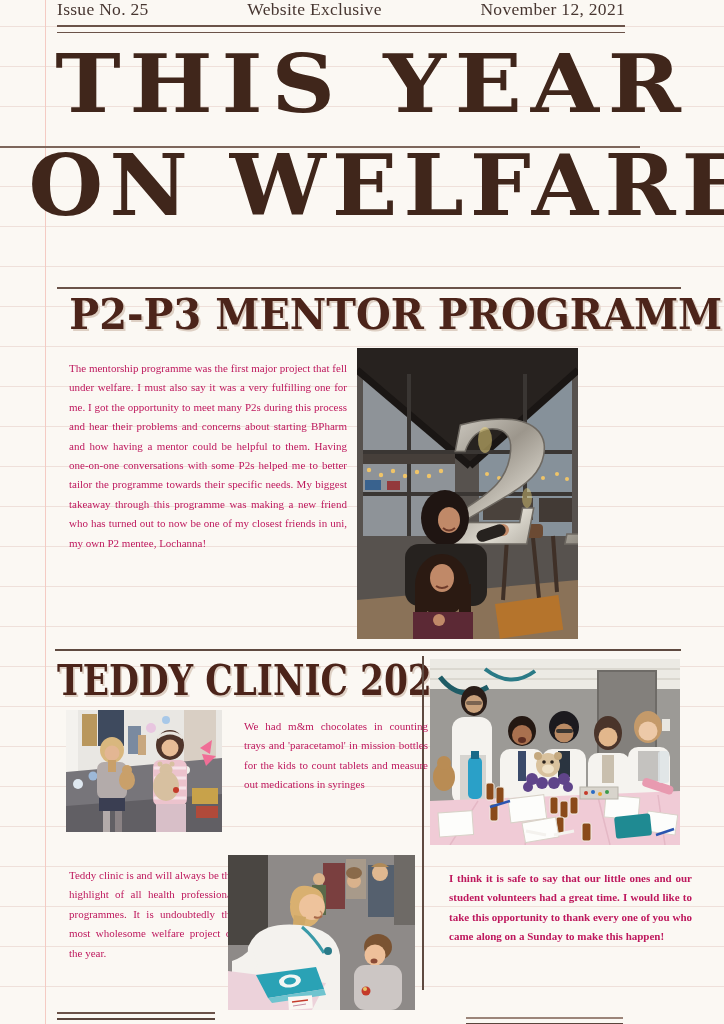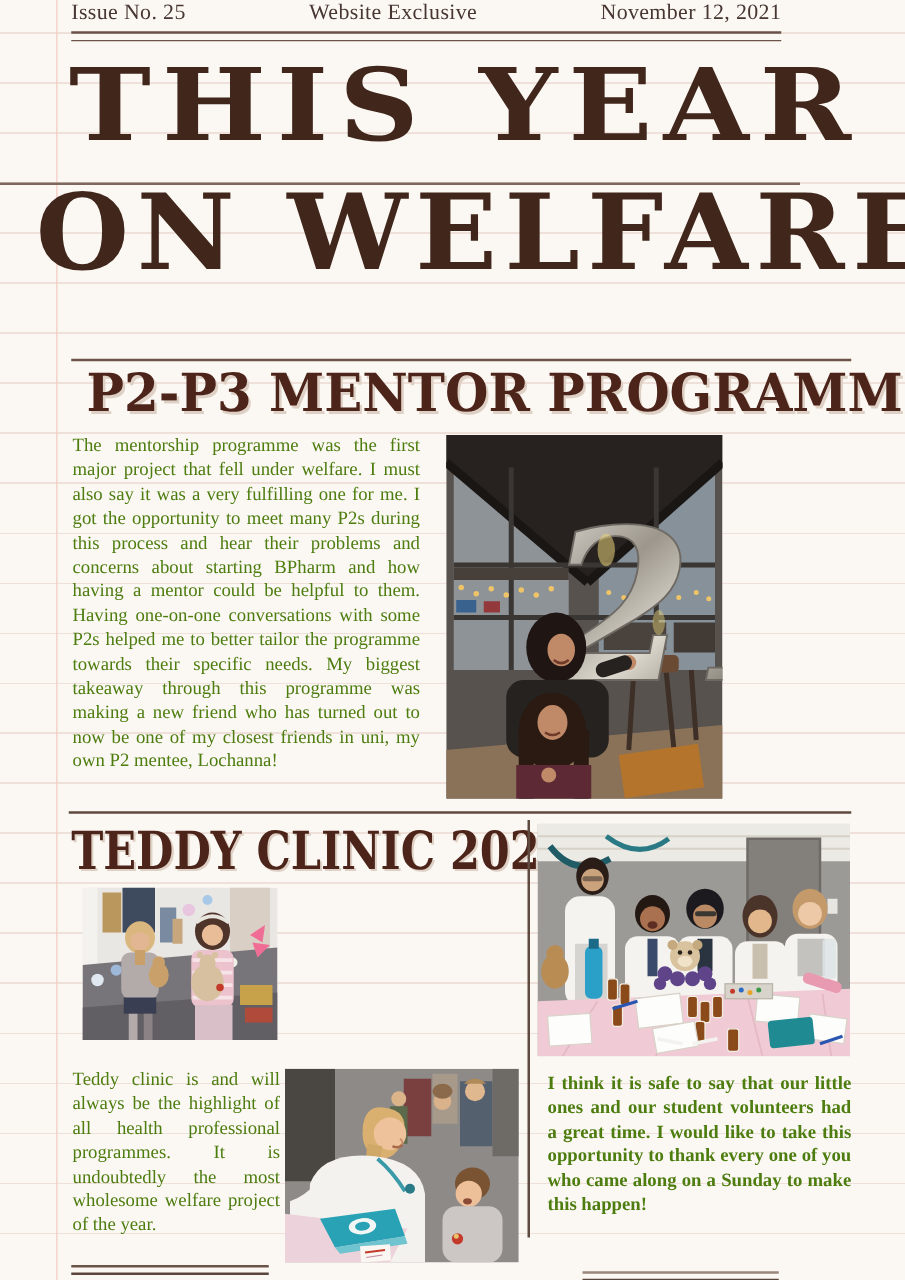--- a/index.html
+++ b/index.html
@@ -40,22 +40,22 @@
   .vrule{position:absolute;left:422px;top:656px;width:1.5px;height:334px;background:#5f4a40;}
   
   .heading{
     position:absolute;margin:0;color:#4c241a;font-family:"DejaVu Serif",serif;
     font-weight:bold;white-space:nowrap;text-shadow:2px 2px 0 #ded0c4;line-height:1;
   }
   .h-mentor{left:55px;width:570px;top:294px;font-size:42px;text-align:center;transform:scaleX(.95);transform-origin:center;}
   .h-teddy{left:57px;top:660px;font-size:42px;transform:scaleX(.82);transform-origin:left;}
   
   .body{
-    position:absolute;margin:1px;color:#4d7c0f;text-align:justify;
-    font-size:15px;line-height:19.4px;
+    position:absolute;margin:12px;color:#be185d;text-align:justify;
+    font-size:11px;line-height:19.4px;
   }
   .mentor-body{left:57px;width:278px;top:347px;}
   .mid-top{left:232px;width:184px;top:705px;}
   .left-bottom{left:57px;width:166px;top:854px;}
   .right-bottom{left:437px;width:243px;top:857px;font-weight:bold;}
   
   figure{margin:0;position:absolute;line-height:0;}
   figure svg{display:block;}
   .ph-mentor{left:357px;top:348px;}
   .ph-kids{left:66px;top:710px;}
@@ -202,20 +202,21 @@
       <ellipse cx="100" cy="76" rx="13" ry="15" fill="#d7c0a0"></ellipse>
       <circle cx="110" cy="80" r="3" fill="#c43a2a"></circle>
       <rect x="90" y="94" width="30" height="28" fill="#d8bfc8"></rect>
       <polygon points="134,38 146,30 144,44" fill="#f06e96"></polygon>
       <polygon points="136,44 150,46 140,56" fill="#f06e96"></polygon>
       <rect x="126" y="78" width="26" height="16" fill="#c8a24a"></rect>
       <rect x="130" y="96" width="22" height="12" fill="#b04a3a"></rect>
     </svg>
   </figure>
 
+  <p class="body mid-top">We had m&amp;m chocolates in counting trays and 'paracetamol' in mission bottles for the kids to count tablets and measure out medications in syringes</p>
 
   <figure class="ph-volunteers" role="img" aria-label="Five student volunteers in white coats behind a pink clinic table">
     <svg width="250" height="186" viewBox="0 0 250 186">
       <rect width="250" height="186" fill="#9c9a96"></rect>
       <rect width="250" height="30" fill="#eceae4"></rect>
       <g stroke="#d6d2ca" stroke-width="1.5">
         <line x1="0" y1="10" x2="250" y2="10"></line>
           <line x1="0" y1="20" x2="250" y2="20"></line>
       </g>
       <rect x="168" y="12" width="58" height="112" fill="#83807c" stroke="#6e6b67" stroke-width="2"></rect>

